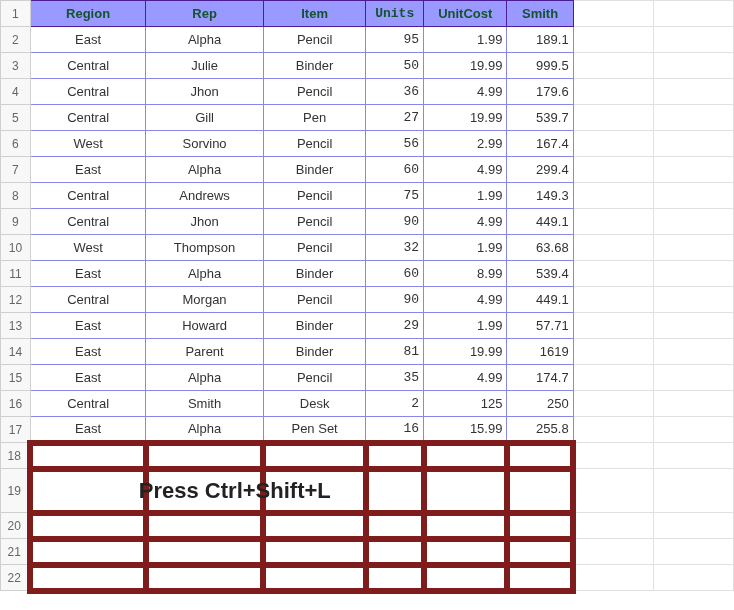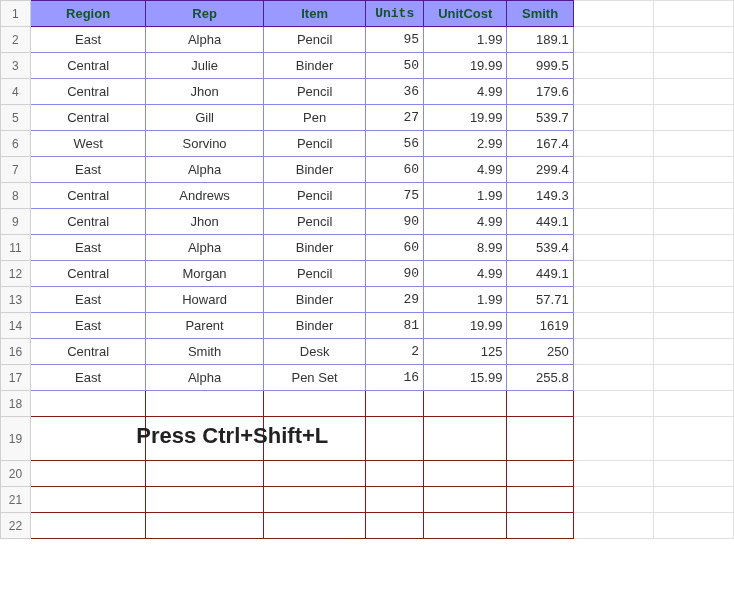--- a/index.html
+++ b/index.html
@@ -61,21 +61,21 @@
     .w-rep { width: 110px; text-align: center; }
     .w-item { width: 96px; }
     .w-units { width: 54px; font-family: Liberation Mono, monospace; }
     .w-unitcost { width: 78px; }
     .w-total { width: 62px; }
     .w-extra { width: 75px; }
     .extra-cell {
       border: 1px solid #e0e0e0;
     }
     .empty-cell {
-      border: 1px solid #7f1d1d;
+      border: 6px solid #7f1d1d;
     }
     .instruction-row .cell {
       height: 44px;
     }
     .instruction {
       font-size: 22px;
       font-weight: bold;
       color: #222;
       text-align: left;
       padding-left: 60px;
@@ -188,20 +188,31 @@
     <div class="cell data-cell c-region w-region">Central</div>
     <div class="cell data-cell c-rep w-rep">Jhon</div>
     <div class="cell data-cell c-item w-item">Pencil</div>
     <div class="cell data-cell c-units w-units">90</div>
     <div class="cell data-cell c-unitcost w-unitcost">4.99</div>
     <div class="cell data-cell c-total w-total">449.1</div>
     <div class="cell extra-cell w-extra"></div>
     <div class="cell extra-cell w-extra"></div>
   </div>
 
+  <div class="row">
+    <div class="rowhead">10</div>
+    <div class="cell data-cell c-region w-region">West</div>
+    <div class="cell data-cell c-rep w-rep">Thompson</div>
+    <div class="cell data-cell c-item w-item">Pencil</div>
+    <div class="cell data-cell c-units w-units">32</div>
+    <div class="cell data-cell c-unitcost w-unitcost">1.99</div>
+    <div class="cell data-cell c-total w-total">63.68</div>
+    <div class="cell extra-cell w-extra"></div>
+    <div class="cell extra-cell w-extra"></div>
+  </div>
 
   <div class="row">
     <div class="rowhead">11</div>
     <div class="cell data-cell c-region w-region">East</div>
     <div class="cell data-cell c-rep w-rep">Alpha</div>
     <div class="cell data-cell c-item w-item">Binder</div>
     <div class="cell data-cell c-units w-units">60</div>
     <div class="cell data-cell c-unitcost w-unitcost">8.99</div>
     <div class="cell data-cell c-total w-total">539.4</div>
     <div class="cell extra-cell w-extra"></div>
@@ -237,20 +248,31 @@
     <div class="cell data-cell c-region w-region">East</div>
     <div class="cell data-cell c-rep w-rep">Parent</div>
     <div class="cell data-cell c-item w-item">Binder</div>
     <div class="cell data-cell c-units w-units">81</div>
     <div class="cell data-cell c-unitcost w-unitcost">19.99</div>
     <div class="cell data-cell c-total w-total">1619</div>
     <div class="cell extra-cell w-extra"></div>
     <div class="cell extra-cell w-extra"></div>
   </div>
 
+  <div class="row">
+    <div class="rowhead">15</div>
+    <div class="cell data-cell c-region w-region">East</div>
+    <div class="cell data-cell c-rep w-rep">Alpha</div>
+    <div class="cell data-cell c-item w-item">Pencil</div>
+    <div class="cell data-cell c-units w-units">35</div>
+    <div class="cell data-cell c-unitcost w-unitcost">4.99</div>
+    <div class="cell data-cell c-total w-total">174.7</div>
+    <div class="cell extra-cell w-extra"></div>
+    <div class="cell extra-cell w-extra"></div>
+  </div>
 
   <div class="row">
     <div class="rowhead">16</div>
     <div class="cell data-cell c-region w-region">Central</div>
     <div class="cell data-cell c-rep w-rep">Smith</div>
     <div class="cell data-cell c-item w-item">Desk</div>
     <div class="cell data-cell c-units w-units">2</div>
     <div class="cell data-cell c-unitcost w-unitcost">125</div>
     <div class="cell data-cell c-total w-total">250</div>
     <div class="cell extra-cell w-extra"></div>

